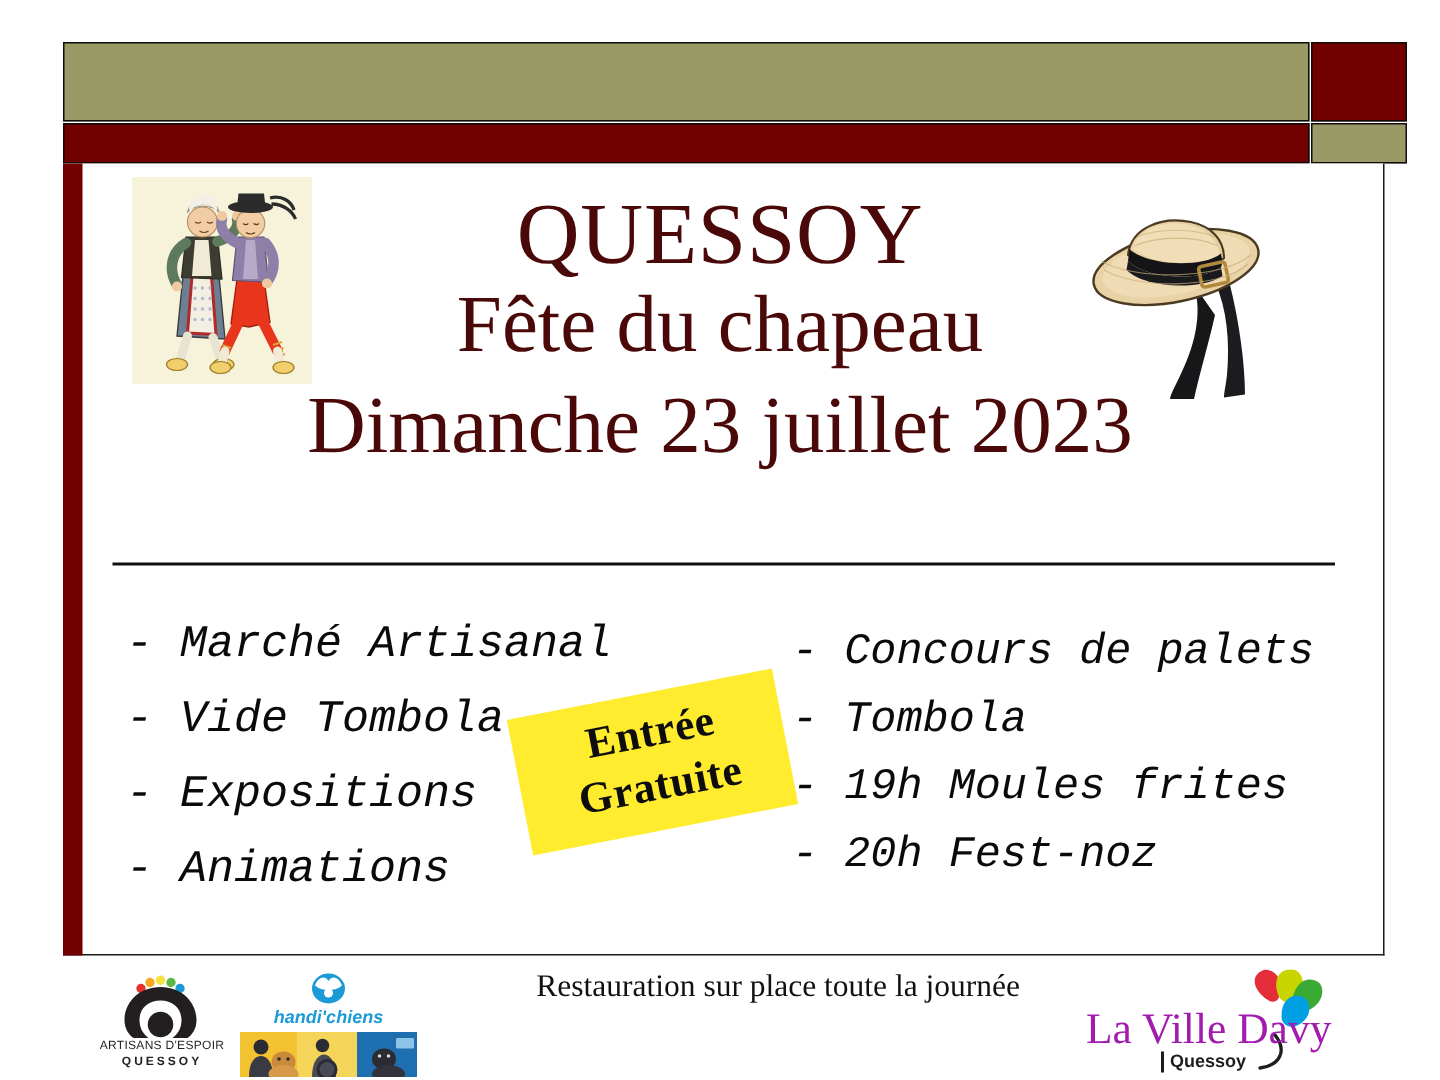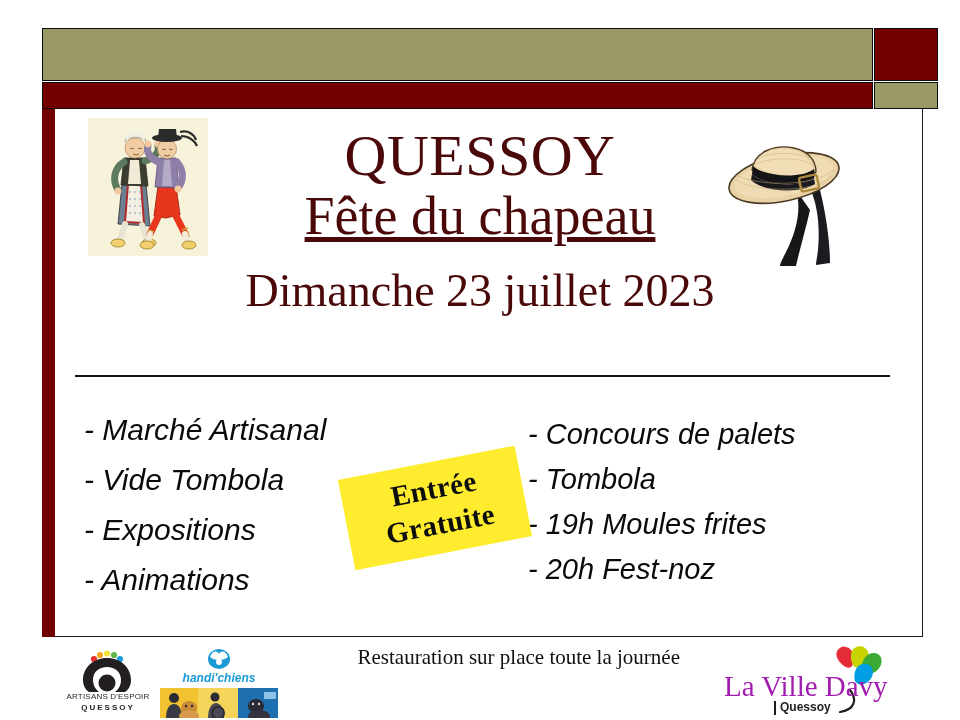--- a/index.html
+++ b/index.html
@@ -88,26 +88,25 @@
   }
   .title-line1 {
     font-size: 58px;
     letter-spacing: 0.5px;
     display: block;
   }
   .title-line2 {
     font-size: 54px;
     display: block;
     margin-top: 4px;
-    text-decoration: underline;
   }
   .title-line3 {
-    font-size: 46px;
+    font-size: 54px;
     display: block;
-    margin-top: 24px;
+    margin-top: 12px;
   }
 
   
   .dancers {
     position: absolute;
     left: 88px; top: 118px;
     width: 120px; height: 138px;
     background: #f7f3da;
     overflow: hidden;
   }
@@ -126,21 +125,21 @@
     width: 815px; height: 0;
     border-top: 2px solid #111111;
   }
 
   
   .list {
     position: absolute;
     font-style: italic;
     font-weight: 400;
     color: #0a0a0a;
-    font-family: Liberation Sans, sans-serif;
+    font-family: Liberation Mono, monospace;
   }
   .list-left {
     left: 84px; top: 405px;
     width: 330px;
     font-size: 30px;
     line-height: 50px;
   }
   .list-right {
     left: 528px; top: 412px;
     width: 370px;

